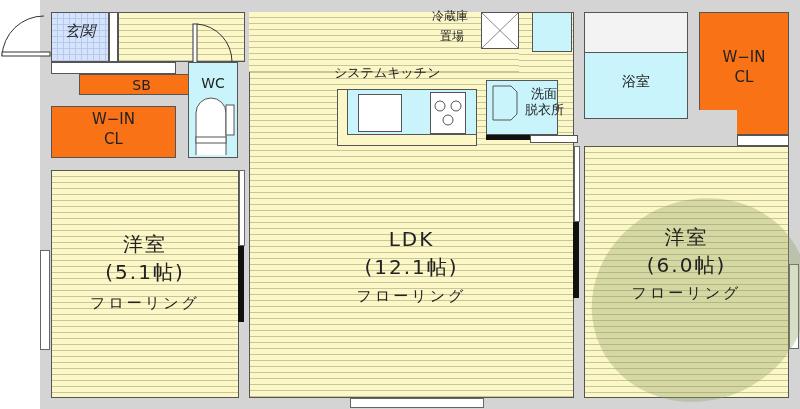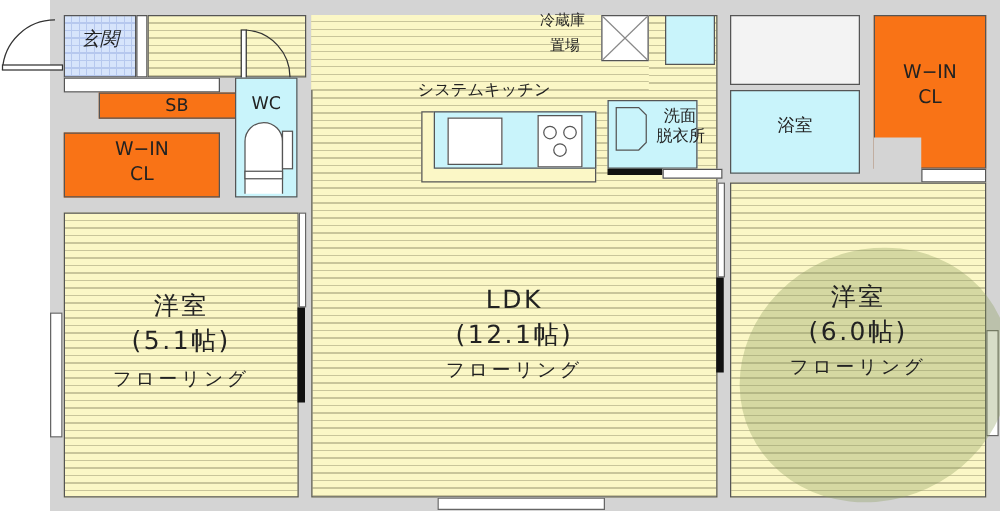--- a/index.html
+++ b/index.html
@@ -110,21 +110,21 @@
   <span class="label" style="left:38px;top:22px;font-size:13px;">脱衣所</span>
   <svg class="abs" style="left:2px;top:3px;" width="30" height="45">
       <path d="M4 2 H22 L28 8 V30 L22 36 H4 Z" fill="none" stroke="#555"></path>
     </svg>
 </div>
 <div class="abs cyan" style="left:532px;top:12px;width:40px;height:40px;"></div>
 <div class="abs black" style="left:486px;top:135px;width:44px;height:5px;"></div>
 <div class="abs white" style="left:530px;top:135px;width:48px;height:8px;"></div>
 
 <div class="abs white" style="left:584px;top:12px;width:104px;height:56px;background:#f3f3f3;"></div>
-<div class="abs cyan" style="left:584px;top:72px;width:104px;height:67px;">
+<div class="abs cyan" style="left:584px;top:52px;width:104px;height:67px;">
   <span class="label" style="left:0;right:0;top:20px;font-size:14px;">浴室</span>
 </div>
 
 <div class="abs pink" style="left:699px;top:12px;width:90px;height:123px;">
   <span class="label" style="left:0;right:0;top:36px;font-size:15px;">W−IN</span>
   <span class="label" style="left:0;right:0;top:56px;font-size:15px;">CL</span>
 </div>
 <div class="abs wall" style="left:699px;top:110px;width:38px;height:36px;"></div>
 <div class="abs white" style="left:737px;top:135px;width:52px;height:11px;"></div>
 

